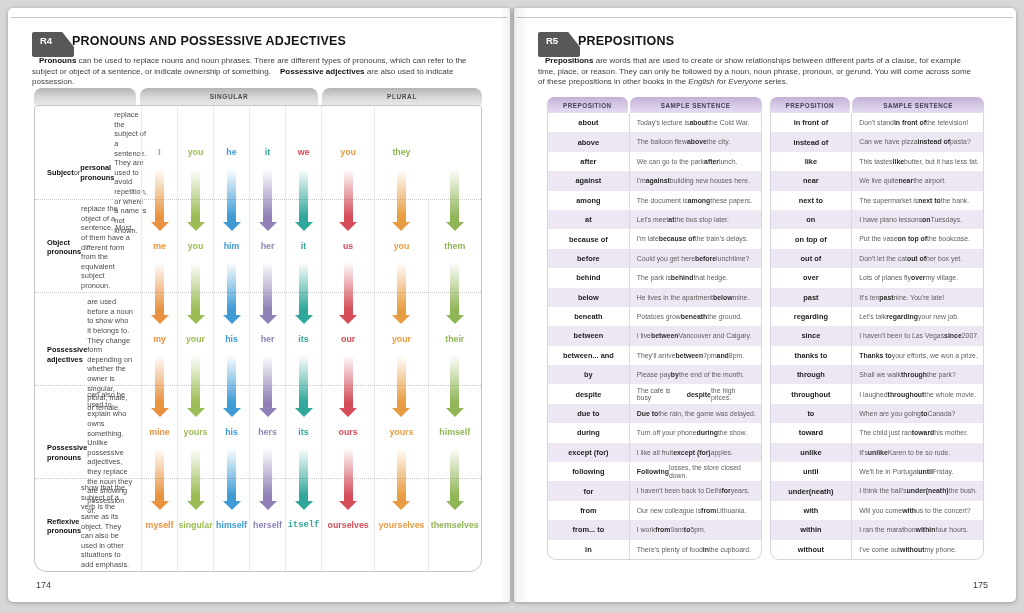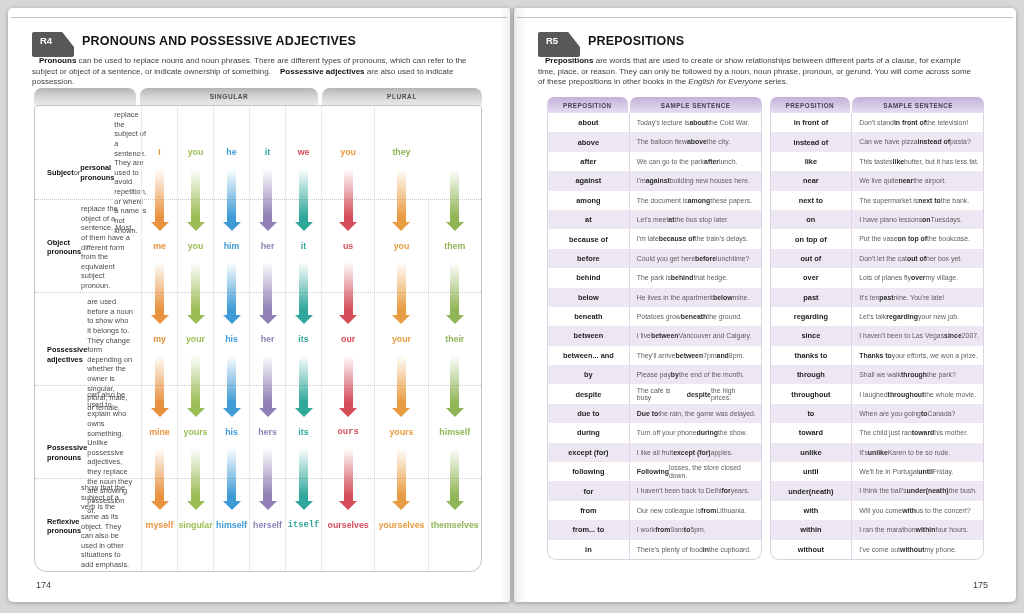--- a/index.html
+++ b/index.html
@@ -25,21 +25,21 @@
 
   
   .ref-badge {
     position:absolute; top:24px; left:24px; width:42px; height:25px;
     background:#58585a; color:#fff; font-size:9.5px; font-weight:bold;
     line-height:17px; padding-left:8px;
     clip-path:polygon(0 0, 72% 0, 100% 60%, 100% 100%, 0 100%);
     border-radius:2px;
   }
   .unit-title {
-    position:absolute; top:26px; left:74px;
+    position:absolute; top:26px; left:64px;
     font-size:12.5px; font-weight:bold; color:#141414; letter-spacing:.2px;
   }
   .intro {
     position:absolute; top:48px; left:24px; width:452px;
     font-size:8px; line-height:1.32; color:#3d3d3d;
   }
   .intro b { color:#111;padding-left:7px; }
   .page-number { position:absolute; bottom:12px; font-size:9px; color:#3c3c3c; }
   .page-left  .page-number { left:28px; }
   .page-right .page-number { right:28px; }
@@ -297,21 +297,21 @@
               <div class="shaft" style="background: linear-gradient(rgba(47, 167, 154, 0) 0%, rgb(47, 167, 154) 90%);"></div>
               <div class="head" style="border-top: 9px solid rgb(47, 167, 154);"></div>
             </div>
             <span class="pword" style="color: rgb(47, 167, 154);">its</span>
           </div>
           <div class="pcell">
             <div class="arrow">
               <div class="shaft" style="background: linear-gradient(rgba(212, 77, 89, 0) 0%, rgb(212, 77, 89) 90%);"></div>
               <div class="head" style="border-top: 9px solid rgb(212, 77, 89);"></div>
             </div>
-            <span class="pword" style="color: rgb(212, 77, 89); font-family: Liberation Mono, monospace;">ours</span>
+            <span class="pword" style="color: rgb(212, 77, 89);">ours</span>
           </div>
           <div class="pcell">
             <div class="arrow">
               <div class="shaft" style="background: linear-gradient(rgba(232, 156, 65, 0) 0%, rgb(232, 156, 65) 90%);"></div>
               <div class="head" style="border-top: 9px solid rgb(232, 156, 65);"></div>
             </div>
             <span class="pword" style="color: rgb(232, 156, 65);">yours</span>
           </div>
           <div class="pcell">
             <div class="arrow">

